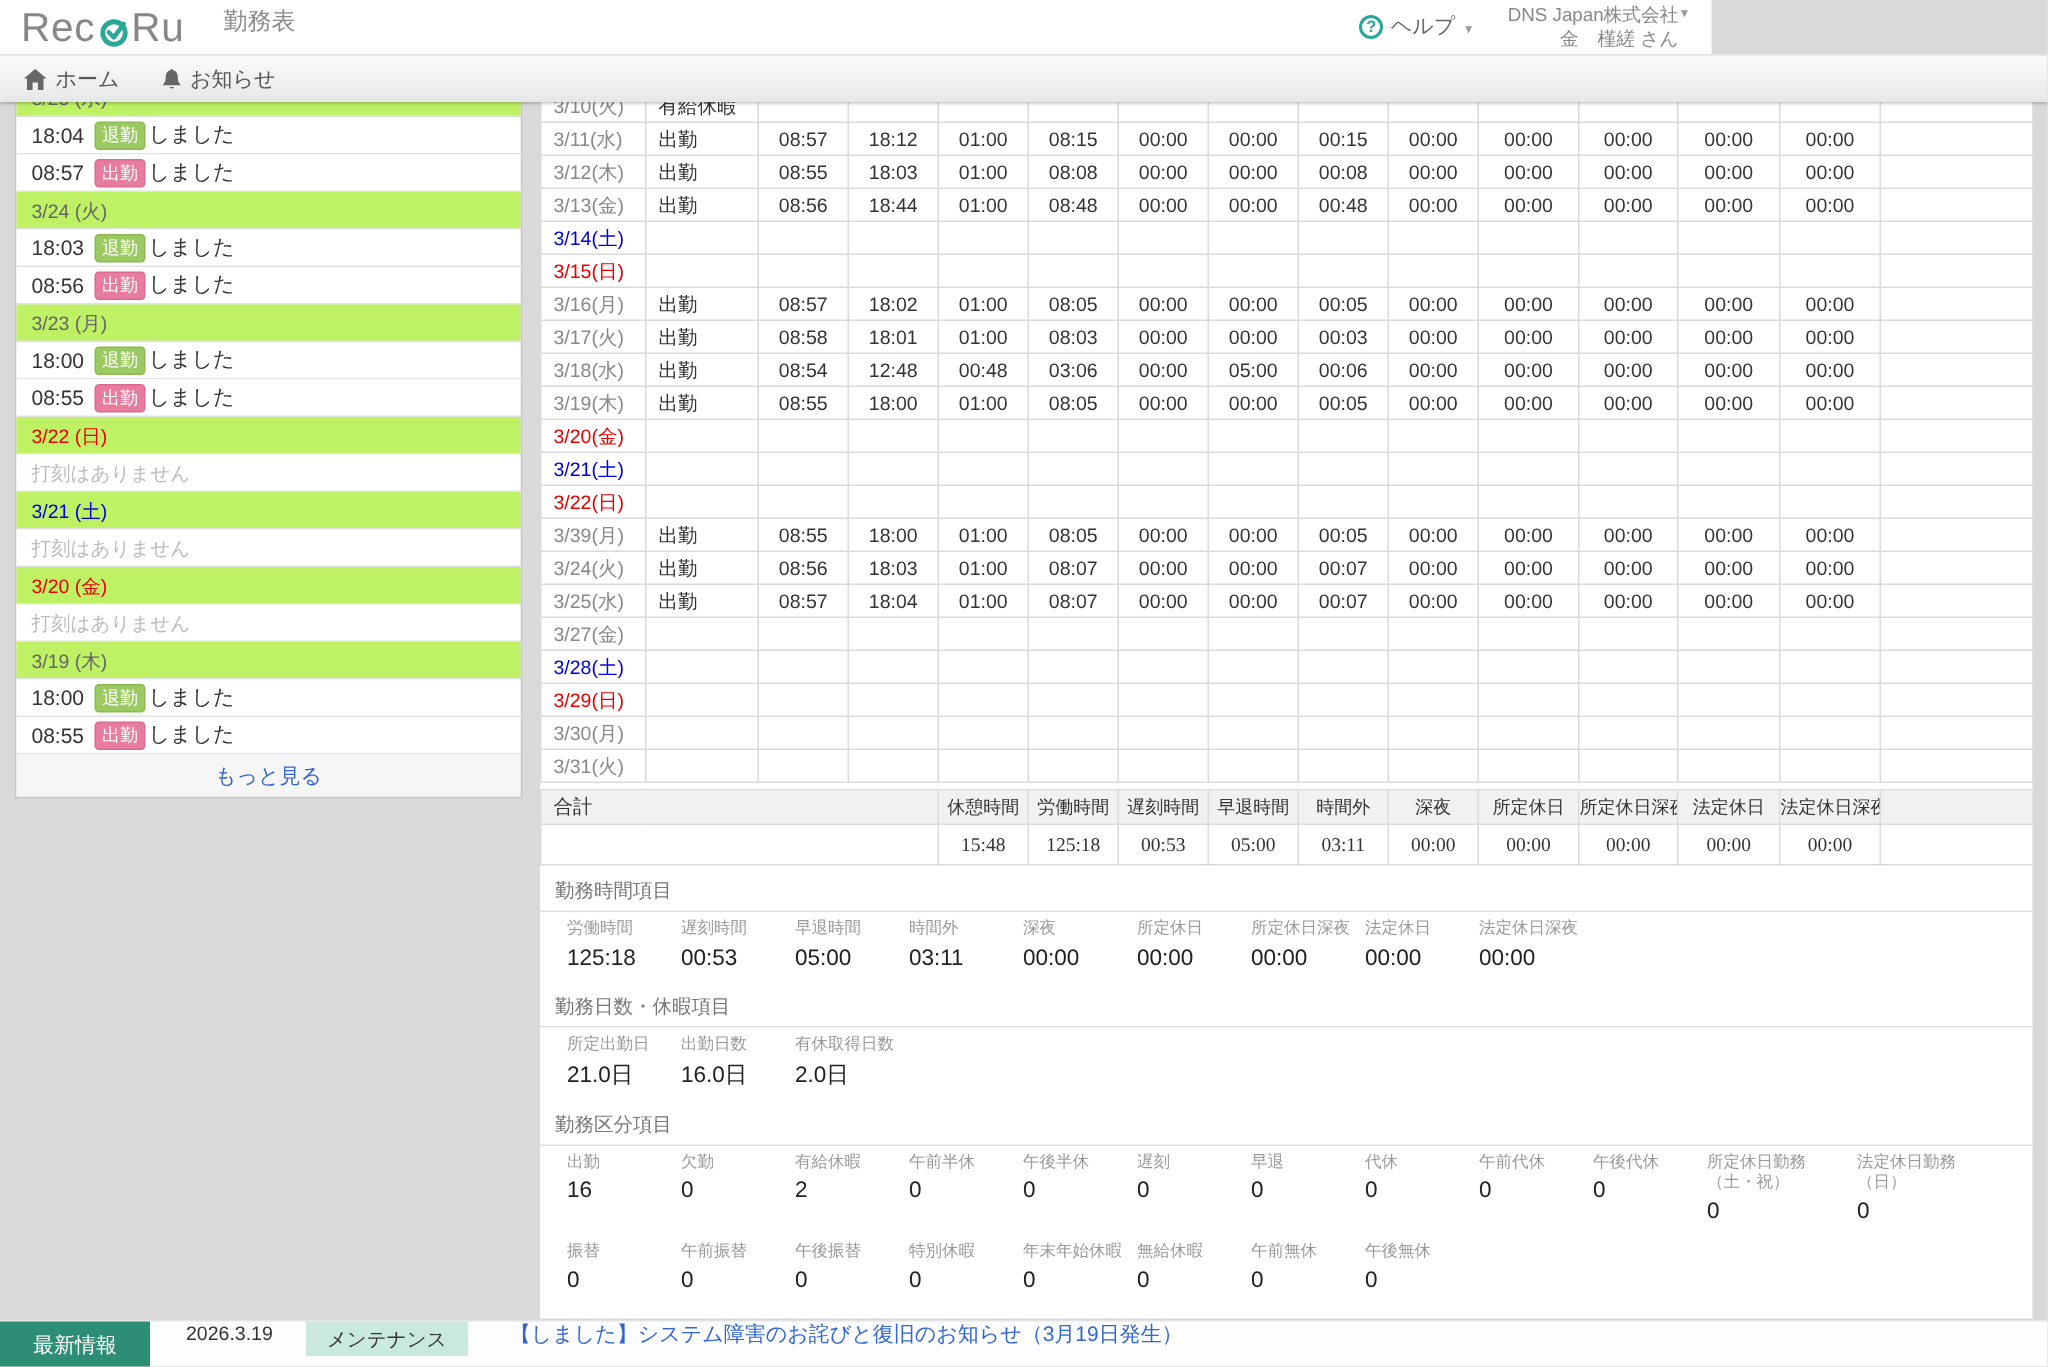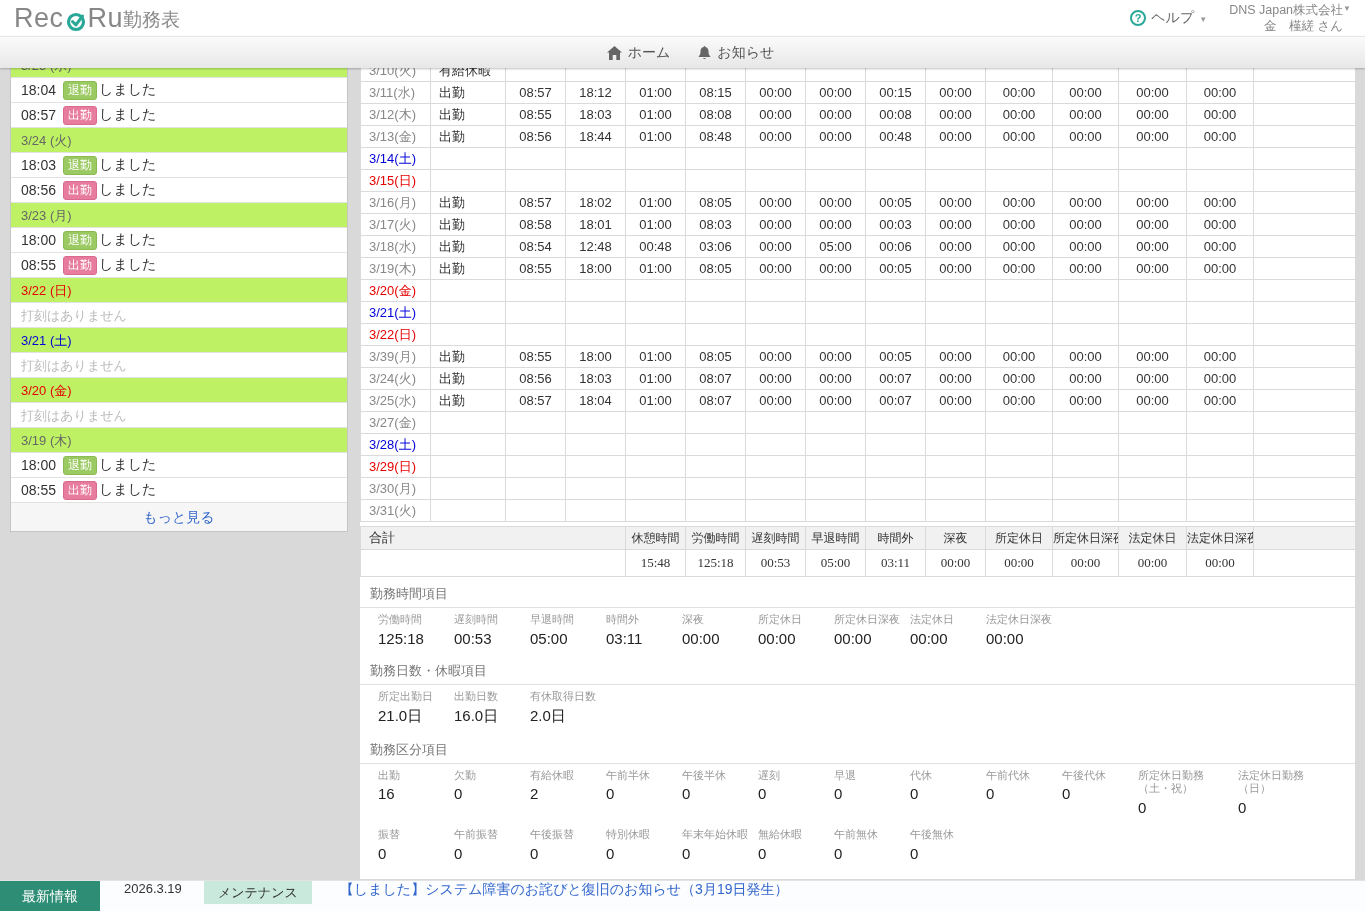--- a/index.html
+++ b/index.html
@@ -1,40 +1,40 @@
 <!DOCTYPE html>
 <html><head>
 <meta charset="utf-8">
 <style>
   * { margin:0; padding:0; box-sizing:border-box; }
   html,body { width:1365px; height:911px; overflow:hidden; background:#d9d9d9;
               font-family:"Liberation Sans", sans-serif; position:relative; }
 
   
-  .app-header { position:absolute; top:0; left:0; width:1365px; height:36px;
-                background:#fff; z-index:40; display:flex; align-items:center; }
+  .app-header { position:absolute; top:0; left:0; width:1141px; height:36px;
+                background:#fff; z-index:40; display:flex; }
   .logo { margin-left:14px; display:flex; align-items:center;
           font-size:27px; color:#878787; letter-spacing:0.5px; }
   .logo svg { margin:4px 1px 0 1px; }
-  .app-title { font-size:19px; color:#8a8a8a; padding-top:4px; }
+  .app-title { margin-left:26px; font-size:16px; color:#8a8a8a; padding-top:4px; }
   .header-right { margin-left:auto; display:flex; align-items:center; margin-right:14px; gap:22px; }
   .help-menu { display:flex; align-items:center; gap:5px; color:#666; font-size:14px; cursor:pointer; }
   .help-circle { display:inline-flex; width:16px; height:16px; border:2px solid #2aa897;
                  border-radius:50%; color:#2aa897; font-size:11px; font-weight:bold;
                  align-items:center; justify-content:center; }
   .caret { font-size:8px; color:#999; padding-top:2px; }
   .user-menu { display:flex; align-items:flex-start; gap:0; cursor:pointer; }
   .user-lines { text-align:right; font-size:12.5px; color:#888; line-height:1.3; }
 
   
   .nav-bar { position:absolute; top:36px; left:0; width:1365px; height:32px; z-index:40;
              background:linear-gradient(#fbfbfb,#e7e7e7); border-top:1px solid #e5e5e5;
              box-shadow:0 1px 2px rgba(0,0,0,0.25);
              display:flex; align-items:center; gap:28px; padding-left:16px;
-             color:#555; font-size:14px;justify-content:center; }
+             color:#555; font-size:14px; }
   .nav-item { display:flex; align-items:center; gap:6px; cursor:pointer; }
 
   
   .sidebar { position:absolute; left:10px; top:52px; width:338px; background:#fff;
              border:1px solid #c5c5c5; z-index:1; }
   .sb-row { border-bottom:1px solid #e2e2e2; }
   .sb-header { height:25px; line-height:25px; padding:0 10px; background:#bef264;
                font-size:13px; color:#666; }
   .sb-header.saturday { color:#0000d8; }
   .sb-header.sunday, .sb-header.holiday { color:#e60000; }

